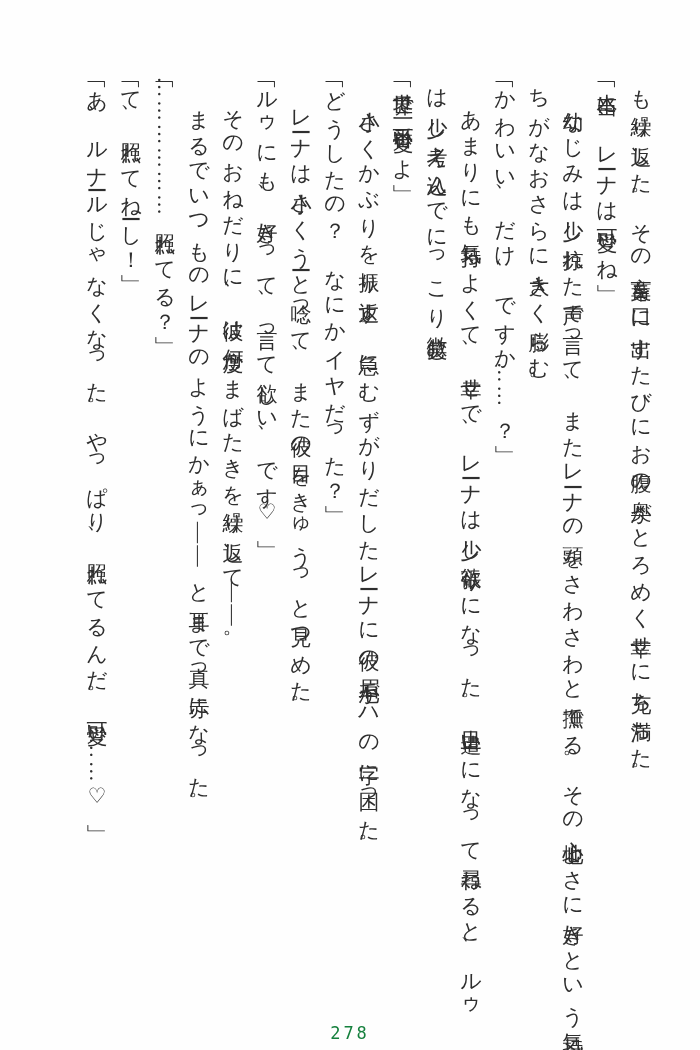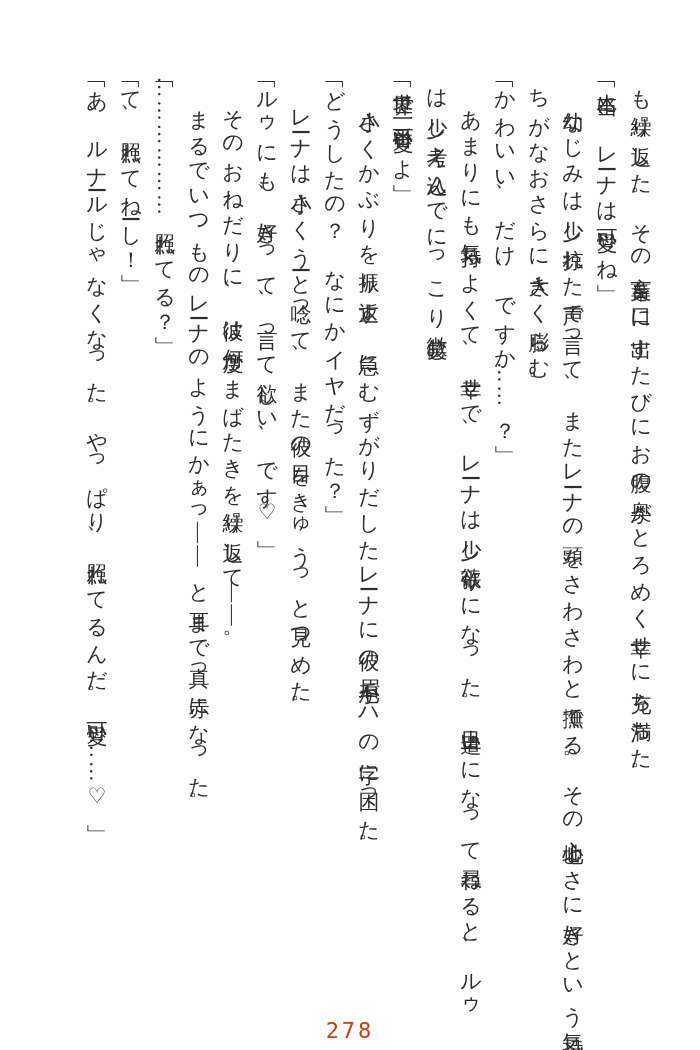--- a/index.html
+++ b/index.html
@@ -42,23 +42,23 @@
   .text-block p.dialogue {
     text-indent: 0;
   }
   .page-number {
     position: absolute;
     bottom: 7px;
     left: 0;
     width: 100%;
     text-align: center;
     font-family: "DejaVu Sans Mono", "Liberation Mono", monospace;
-    font-size: 22px;
+    font-size: 17px;
     letter-spacing: 3px;
-    color: #c2410c;
+    color: #15803d;
     font-weight: 400;
   }
 </style>
 </head>
 <body>
 
 <div class="page">
   <div class="text-block">
       <p class="continuation">も繰り返した。その言葉を口に出すたびにお腹の奥がとろめく幸せに充ち満ちた。</p>
       <p class="dialogue">「本当に、レーナは可愛いね」</p>

